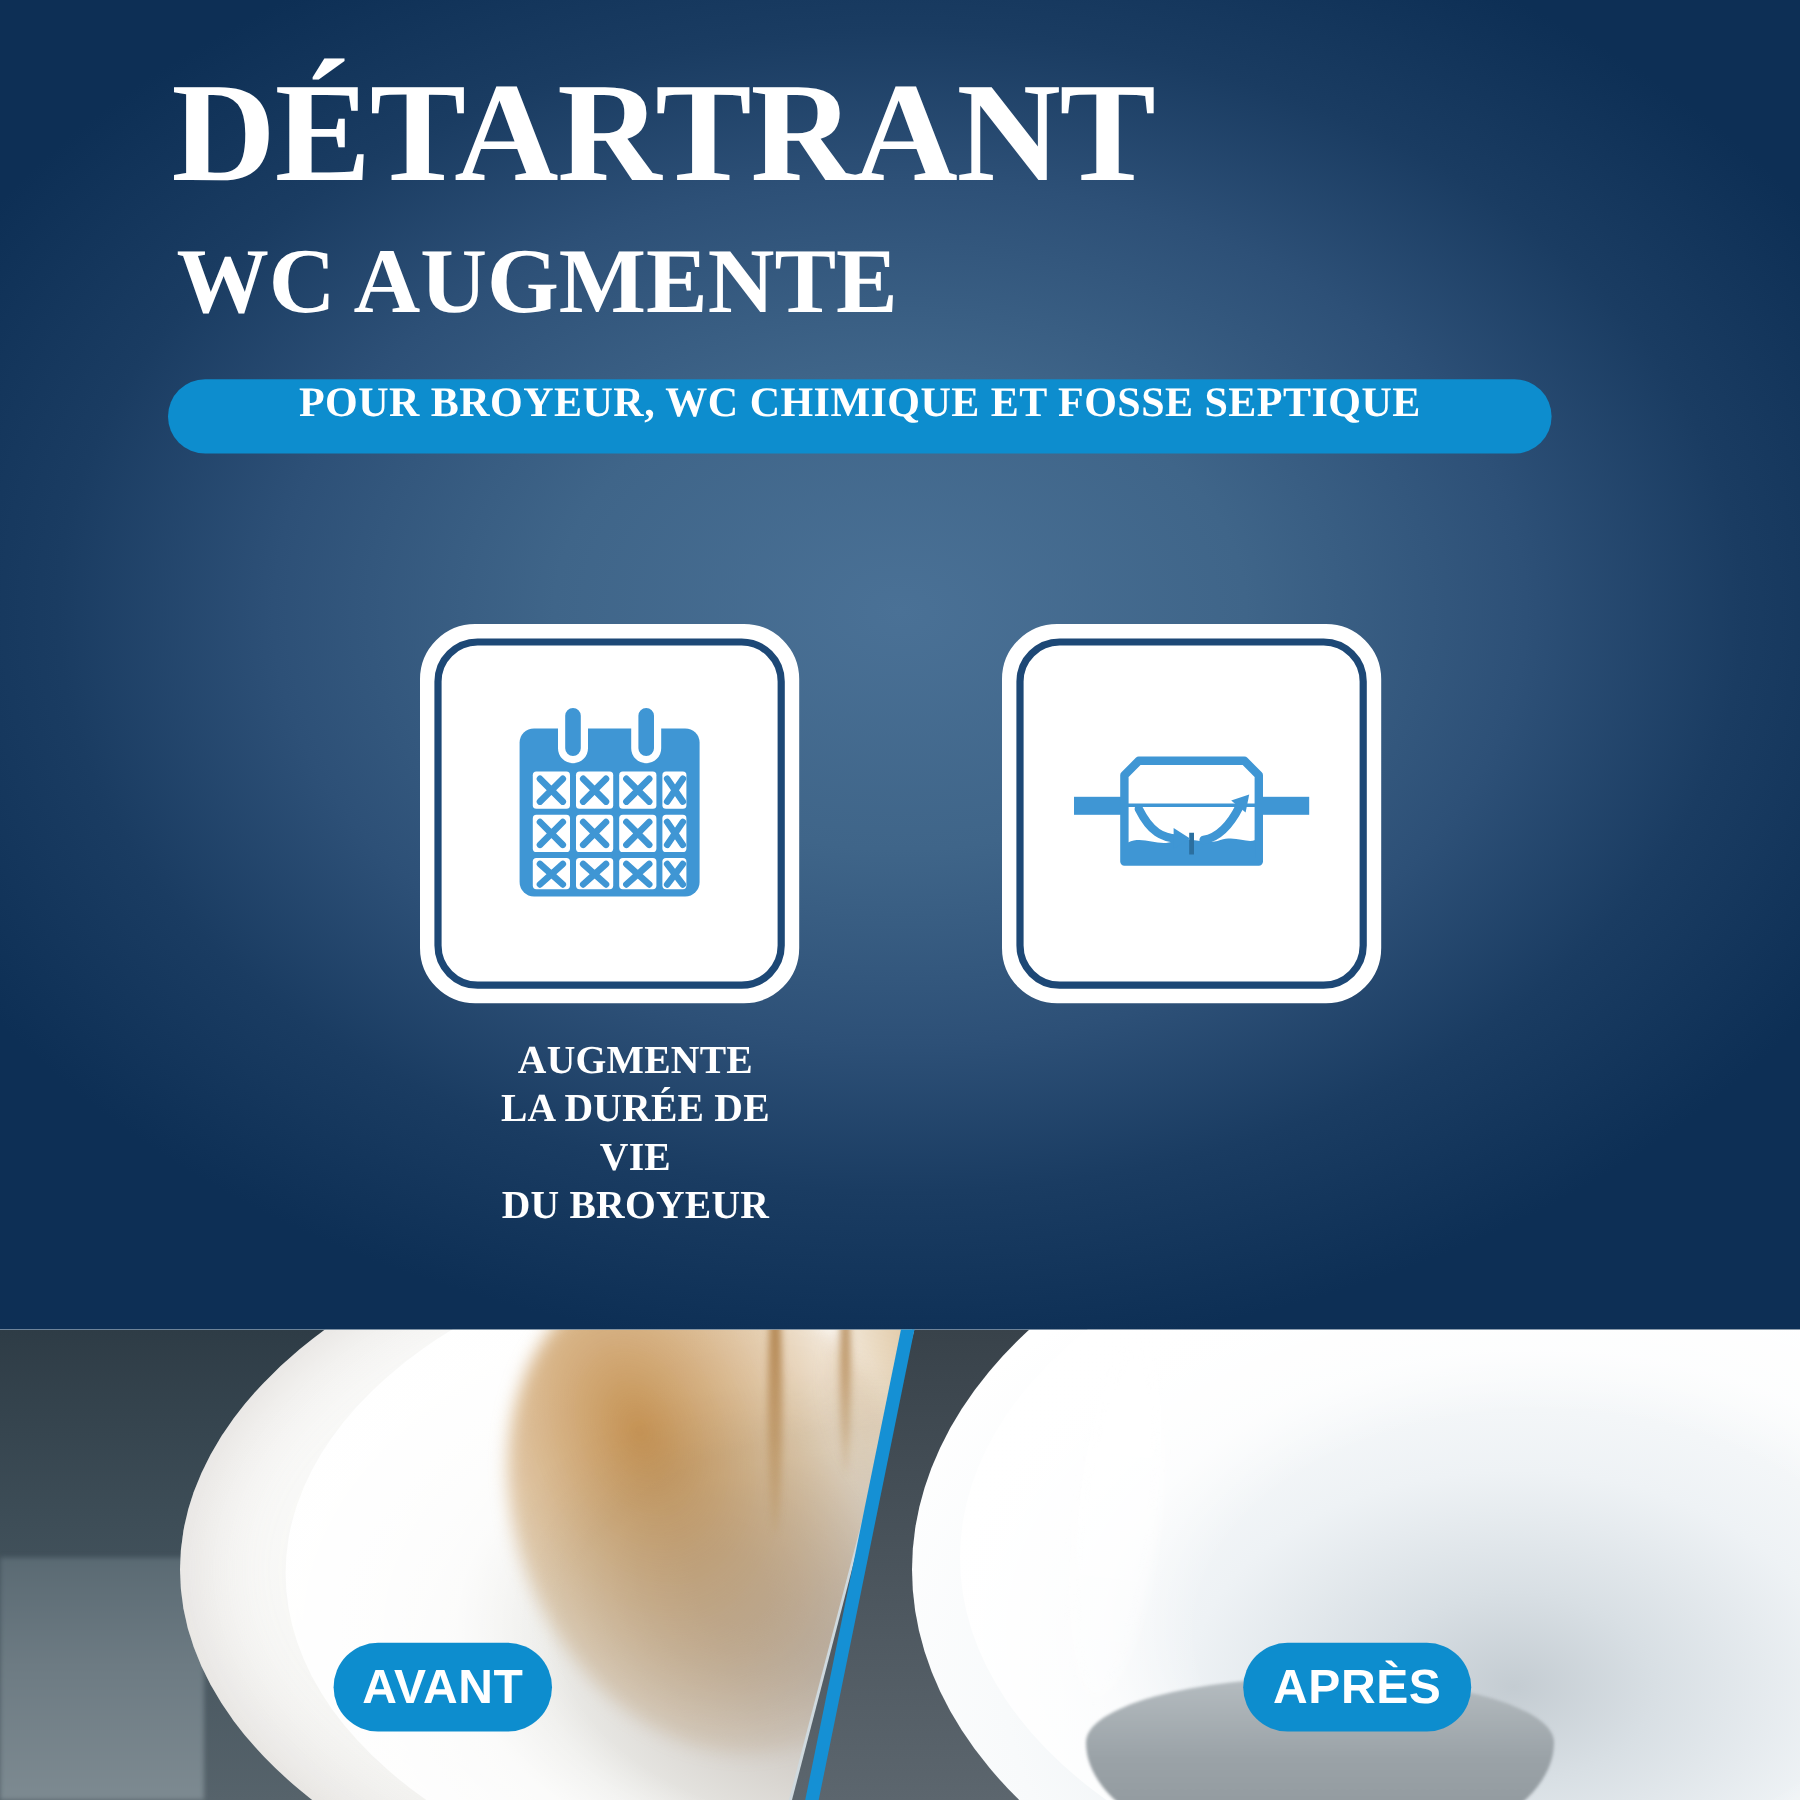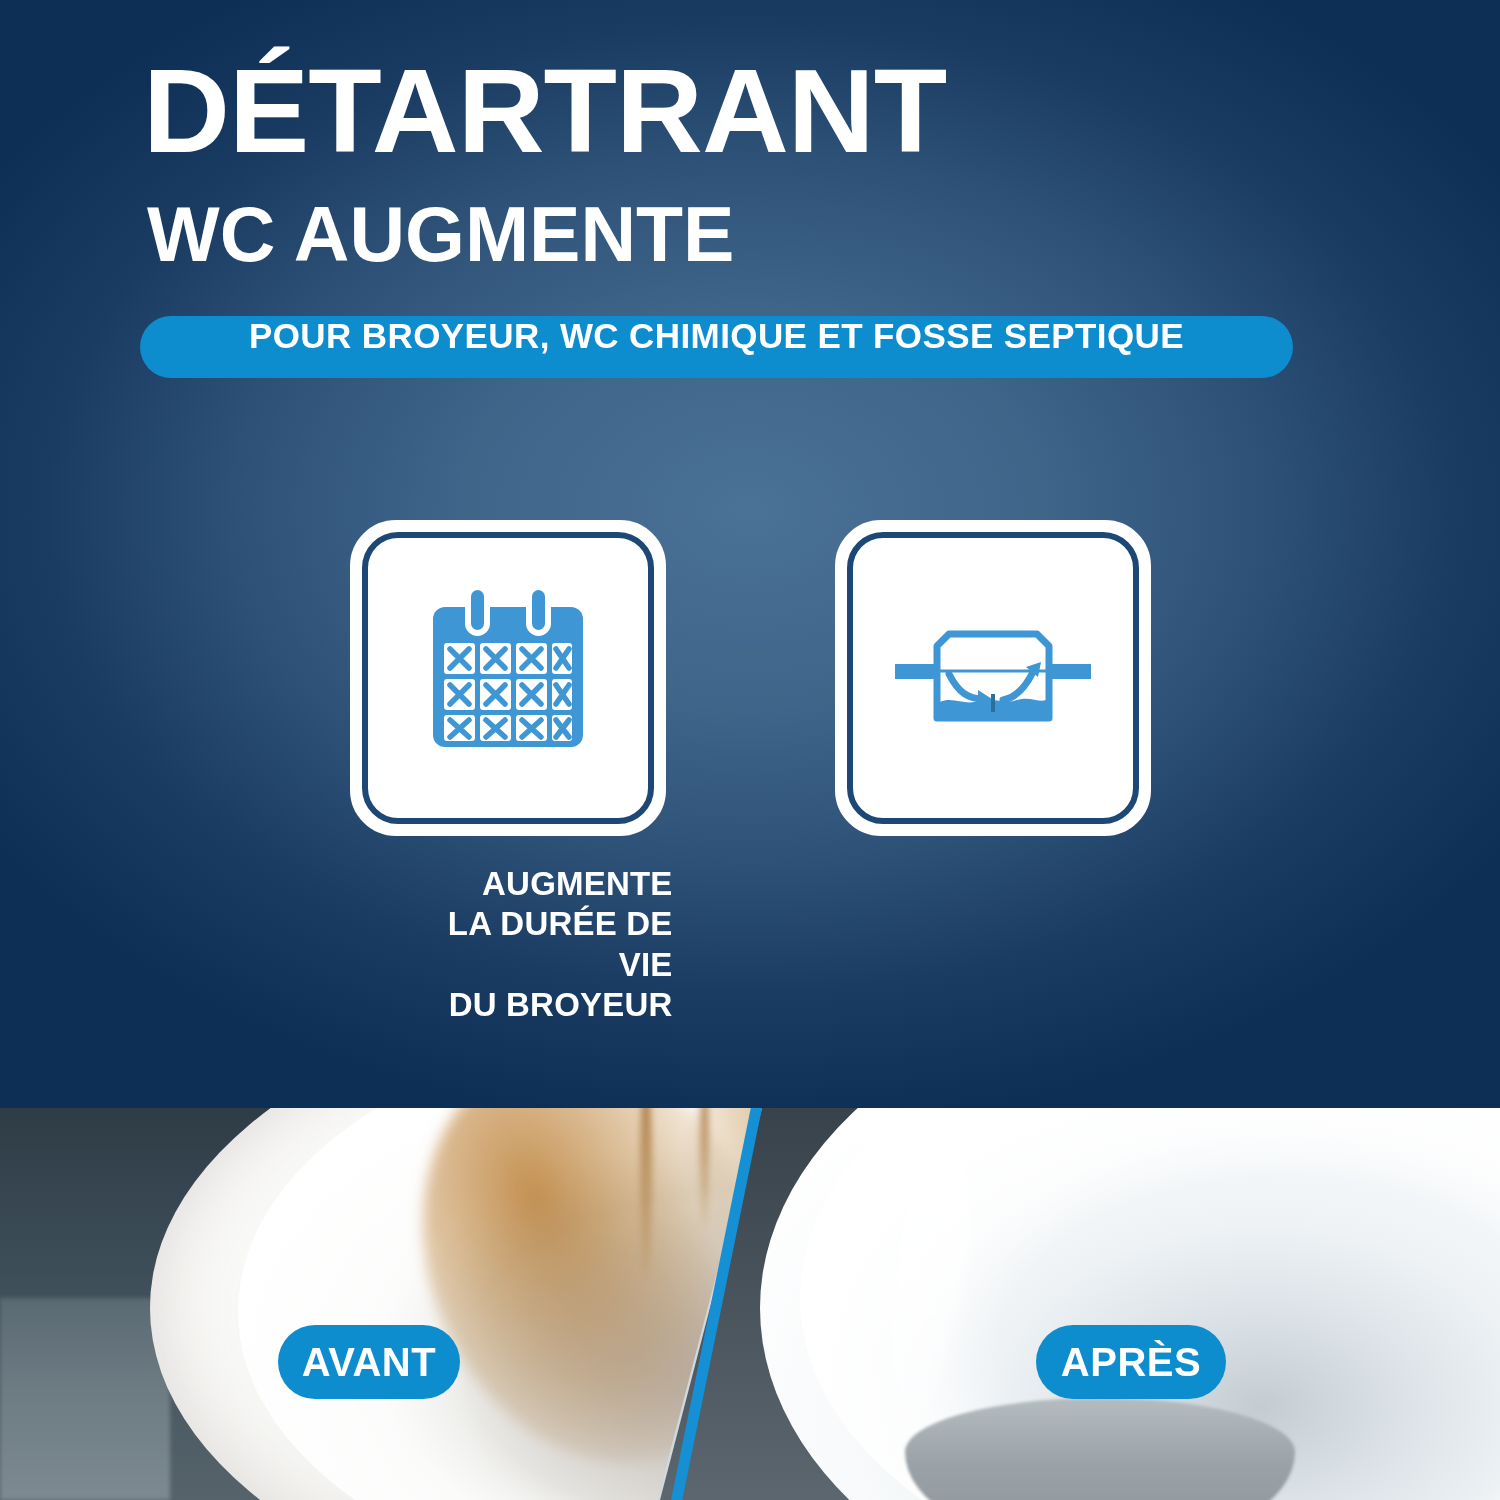--- a/index.html
+++ b/index.html
@@ -19,20 +19,21 @@
   .top-panel {
     position: absolute;
     left: 0; top: 0;
     width: 1500px;
     height: 1108px;
     background:
       radial-gradient(ellipse 900px 620px at 50% 46%,
          #4a7196 0%, #3f6589 32%, #2d5077 58%, #1a3c62 78%, #0d2f55 100%),
       linear-gradient(160deg, #0a3764 0%, #15436d 40%, #0b3054 100%);
     overflow: hidden;
+    font-family: Liberation Serif, serif;
   }
 
   
   .title-main {
     position: absolute;
     left: 143px;
     top: 52px;
     font-size: 118px;
     line-height: 1.0;
     font-weight: 700;
@@ -111,21 +112,21 @@
     border: 6px solid #1d4876;
     border-radius: 36px;
     pointer-events: none;
   }
   .icon-card svg {
     position: relative;
     z-index: 2;
   }
   .feature-label {
     margin-top: 28px;
-    text-align: right;
+    text-align: center;
     color: #ffffff;
     font-size: 33px;
     font-weight: 700;
     line-height: 1.22;
     letter-spacing: 0.2px;
     white-space: pre-line;
     margin-left: 44px;
   }
 
   
@@ -281,20 +282,21 @@
     height: 74px;
     border-radius: 37px;
     background: #0d8dce;
     display: flex;
     align-items: center;
     justify-content: center;
     color: #ffffff;
     font-size: 40px;
     font-weight: 700;
     letter-spacing: 0.5px;
+    margin-top: 44px;
   }
   .badge-avant { left: 278px; top: 1325px; width: 182px; }
   .badge-apres { left: 1036px; top: 1325px; width: 190px; text-align: center; }
 </style>
 </head>
 <body>
 
 <div id="page">
 
   <div class="top-panel">

